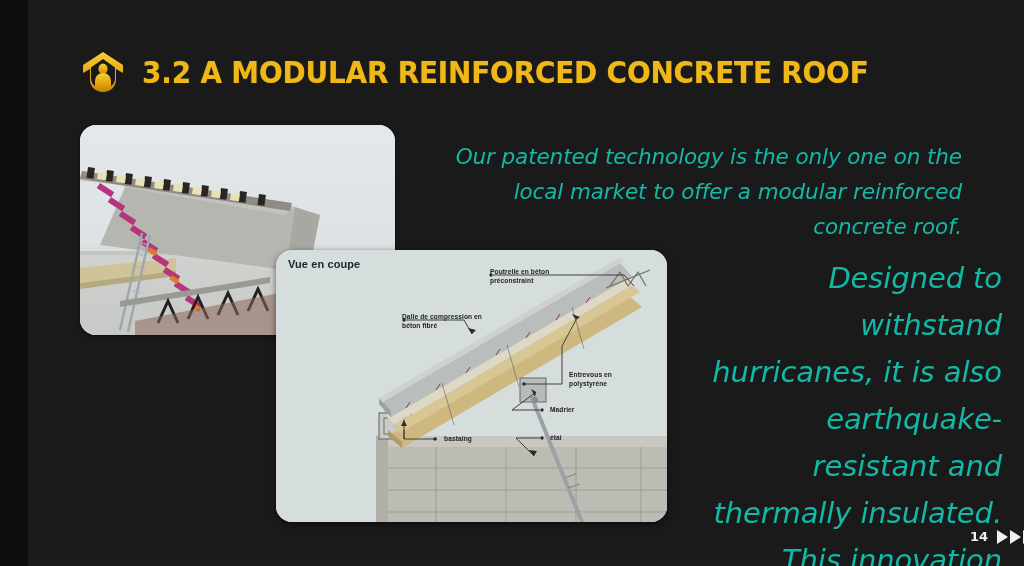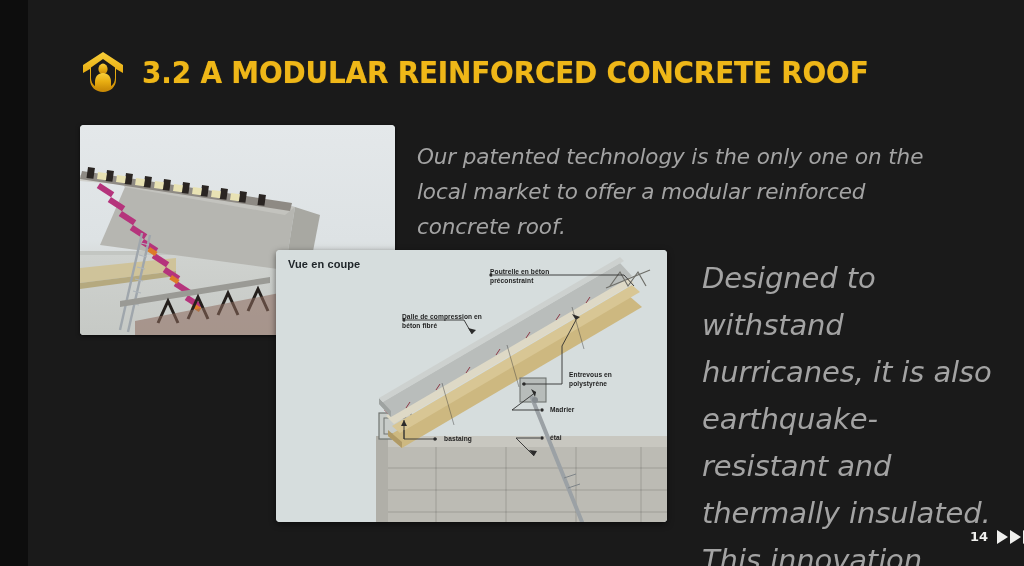--- a/index.html
+++ b/index.html
@@ -35,21 +35,21 @@
     letter-spacing:-0.2px;
     transform:scaleX(0.93);
     transform-origin:left center;
     white-space:nowrap;
     text-shadow:0 0 1px rgba(239,183,24,.5);
   }
 
   
   .panel {
     position:absolute;
-    border-radius:4px;
+    border-radius:16px;
     overflow:hidden;
     background:#cfd6d6;
   }
 
   #photo-render {
     left:52px; top:125px;
     width:315px; height:210px;
     box-shadow:0 1px 4px rgba(0,0,0,.6);
   }
 
@@ -87,24 +87,25 @@
   .lbl-title {
     position:absolute;
     left:12px; top:8px;
     font-size:11px; font-weight:700; color:#20262a;
     letter-spacing:.1px;
   }
 
   
   .body-text {
     position:absolute;
-    color:#a3a3a3;
+    color:#14b8a6;
     font-family:"DejaVu Sans", sans-serif;
     font-style:italic;
     font-weight:400;
+    text-align:right;
   }
   #intro-paragraph {
     left:389px; top:140px;
     width:545px;
     font-size:21.5px;
     line-height:1.62;
     letter-spacing:-0.1px;
   }
   #benefits-paragraph {
     left:674px; top:255px;

